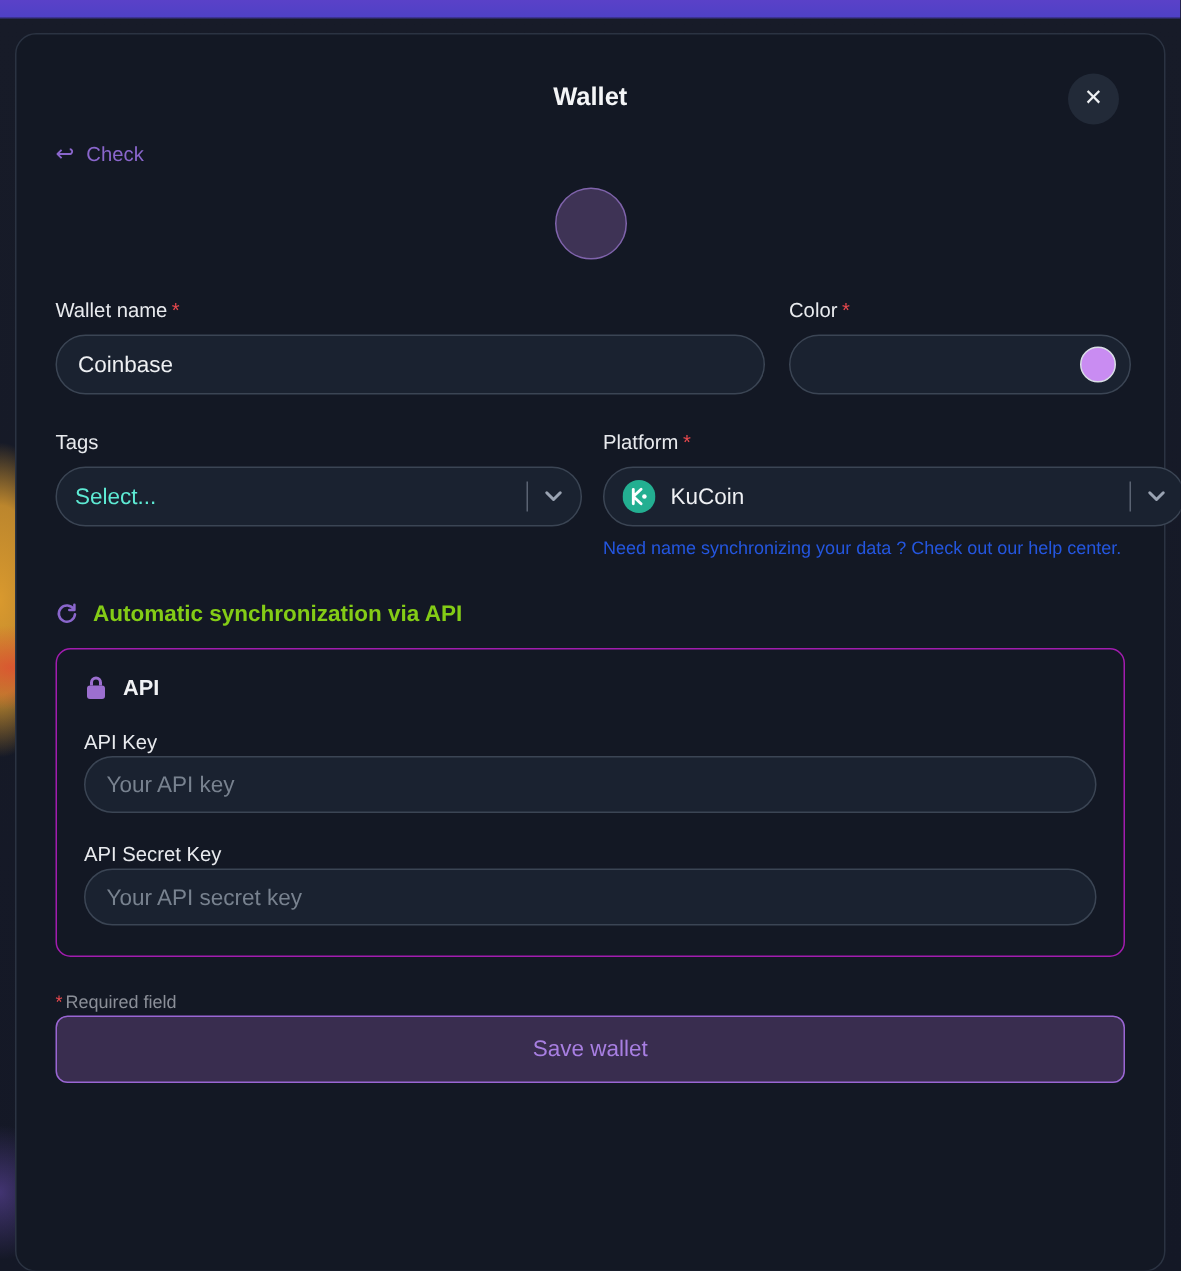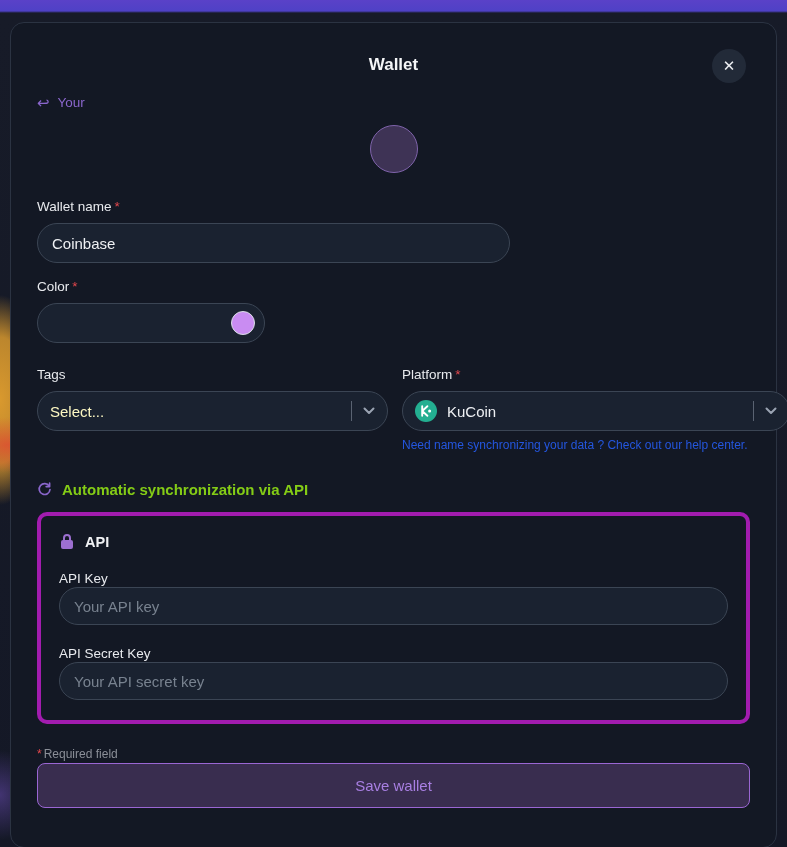--- a/index.html
+++ b/index.html
@@ -39,48 +39,48 @@
     display: inline-flex; align-items: center; gap: 8px;
     color: #8a66cc; font-size: 13.5px; margin-top: 14px; cursor: pointer;
   }
   .back-arrow { font-size: 15px; line-height: 1; }
   .avatar-wrap { display: flex; justify-content: center; margin-top: 13px; }
   .avatar {
     width: 48px; height: 48px; border-radius: 50%;
     background: #3e3355; border: 1px solid #7f63ab;
   }
   .row { display: flex; margin-top: 24px; }
-  .row1 { gap: 16px; margin-top: 26px; flex-direction: column; }
+  .row1 { gap: 16px; margin-top: 26px; }
   .row2 { gap: 14px; }
   .field label { display: block; font-size: 13.5px; color: #e8eaee; margin-bottom: 9px; }
   .req { color: #e5484d; margin-left: 3px; }
   .txt-input, .input-box, .select-box {
     height: 40px; border-radius: 20px;
     background: #1a2230; border: 1px solid #3b4554;
     font-size: 15px; color: #eef0f3;
   }
   .txt-input { width: 100%; padding: 0 14px; outline: none; font-family: "Liberation Sans", sans-serif; }
   .txt-input::placeholder { color: #78828f; }
   .w-name { width: 473px; }
   .w-color { width: 228px; }
   .w-tags { width: 351px; }
   .w-platform { width: 388px; }
   .input-box { display: flex; align-items: center; justify-content: flex-end; padding: 0 9px; cursor: pointer; }
   .color-dot { width: 24px; height: 24px; border-radius: 50%; border: 1px solid #d9dee5; }
   .select-box { display: flex; align-items: center; padding: 0 12px; cursor: pointer; }
-  .select-placeholder { color: #fef9c3; flex: 1; }
+  .select-placeholder { color: #5eead4; flex: 1; }
   .select-value { color: #eef0f3; flex: 1; display: flex; align-items: center; gap: 10px; }
   .select-divider { width: 1px; height: 20px; background: #5a6372; margin-right: 11px; }
   .chevron { color: #9aa3b2; display: flex; }
   .help-link { margin-top: 7px; font-size: 12px; color: #2456df; cursor: pointer; }
   .sync-header { display: flex; align-items: center; gap: 10px; margin-top: 29px; }
   .sync-header .title { font-size: 15px; font-weight: bold; color: #84cc16; }
   .refresh-icon { color: #8a66cc; display: flex; }
   .api-card {
-    margin-top: 14px; border: 4px solid #a21caf; border-radius: 10px;
+    margin-top: 14px; border: 1px solid #a21caf; border-radius: 10px;
     padding: 17px 18px 20px 18px;
   }
   .api-title { display: flex; align-items: center; gap: 10px; font-size: 14.5px; font-weight: bold; color: #f0f1f4; }
   .api-field { margin-top: 19px; }
   .api-field label { font-size: 13.5px; margin-bottom: 9px; }
   .api-field .txt-input { height: 38px; }
   .required-note { margin-top: 23px; font-size: 12px; color: #8b8f98; }
   .required-note .req { margin-left: 0; margin-right: 2px; }
   .save-btn {
     display: block; width: 100%; height: 45px; margin-top: 2px;
@@ -98,21 +98,21 @@
 
   <div class="modal-header">
     <div class="modal-title">Wallet</div>
     <button class="close-btn">
       <span>✕</span>
     </button>
   </div>
 
   <div class="back-link">
     <span class="back-arrow">↩</span>
-    <span>Your</span>
+    <span>Check</span>
   </div>
 
   <div class="avatar-wrap">
     <div class="avatar"></div>
   </div>
 
   <div class="row row1">
     <div class="field">
       <label><span>Wallet name</span><span class="req">*</span></label>
       <input class="txt-input w-name" type="text" value="Coinbase" style="">

